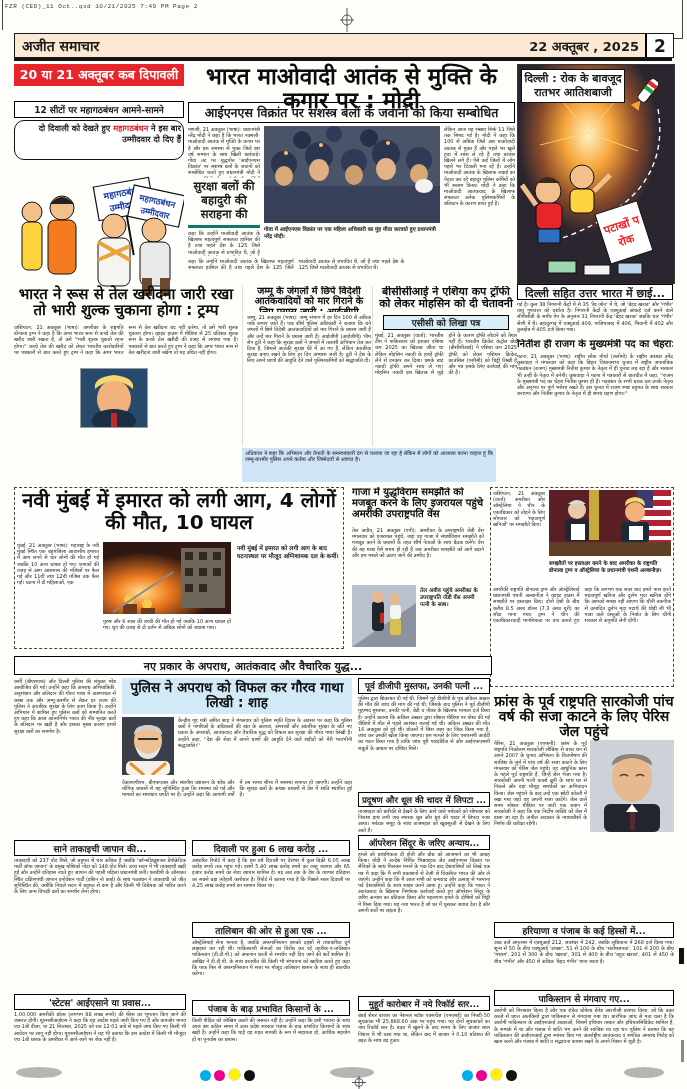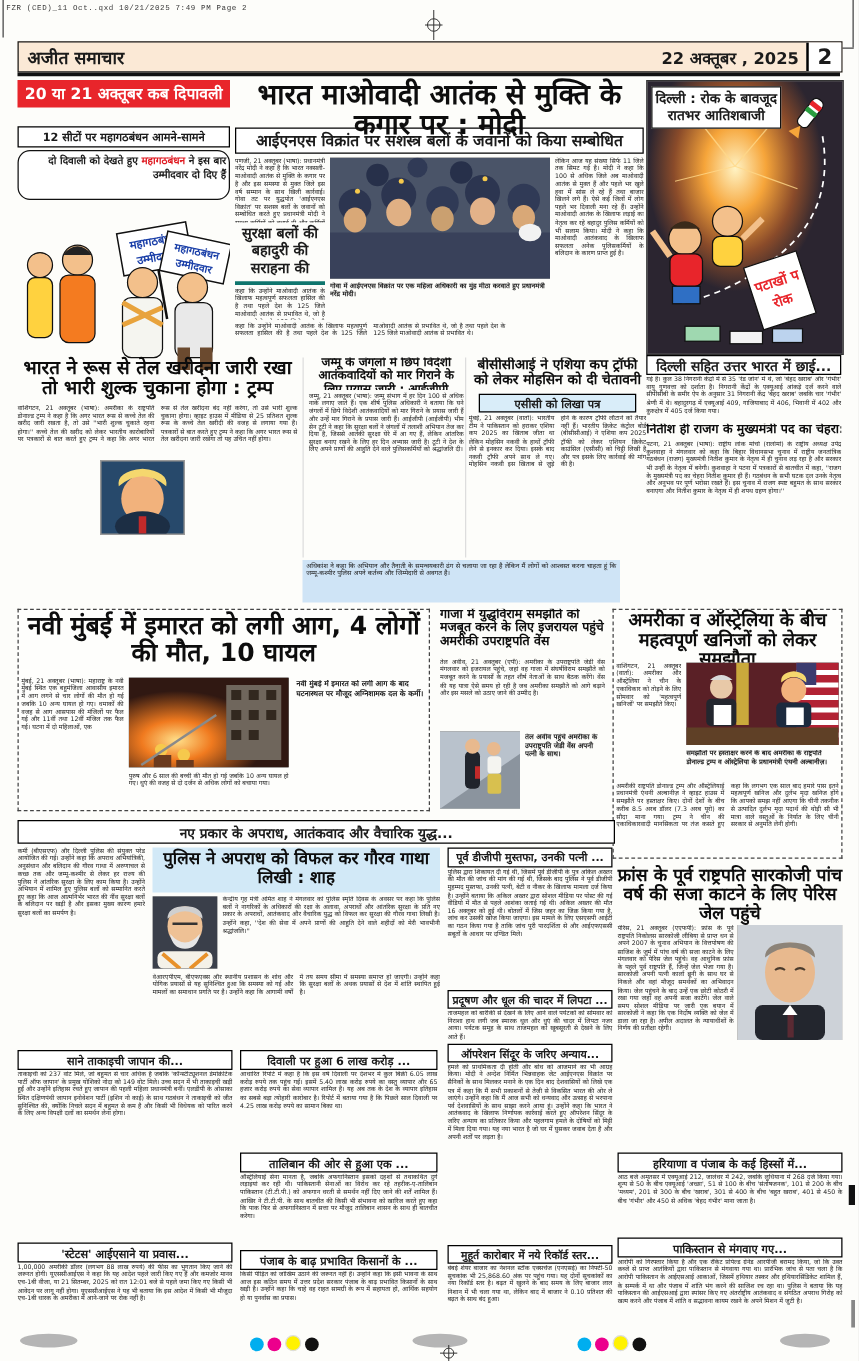--- a/index.html
+++ b/index.html
@@ -267,21 +267,20 @@
           <rect x="38" y="34" width="11" height="16" rx="2" fill="#d8c04f"></rect>
           <circle cx="43" cy="14" r="5.5" fill="#e8b98e"></circle>
           <rect x="28" y="28" width="4" height="10" fill="#c22a2a"></rect>
         </svg>
       </div>
       <div class="abs cap" style="left:68px;top:2px;width:62px;height:60px;font-size:5.6px;">तेल अवीव पहुंचे अमरीका के उपराष्ट्रपति जेडी वेंस अपनी पत्नी के साथ।</div>
     </div>
   </div>
 
   <div class="abs dashbox" style="left:490px;top:487px;width:184px;height:200px;padding:2px;box-sizing:border-box;">
-    <div class="hl" style="font-size:14.5px;text-align:center;height:40px;">अमरीका व ऑस्ट्रेलिया के बीच महत्वपूर्ण खनिजों को लेकर समझौता</div>
     <div style="position:relative;height:70px;">
       <div class="abs body" style="left:0;top:0;width:52px;height:70px;">वाशिंगटन, 21 अक्तूबर (वार्ता): अमरीका और ऑस्ट्रेलिया ने चीन के एकाधिकार को तोड़ने के लिए सोमवार को 'महत्वपूर्ण खनिजों' पर समझौते किए।</div>
       <div class="abs photo" style="left:56px;top:0;width:122px;height:66px;">
         <svg width="122" height="66">
           <rect width="122" height="66" fill="#5a2026"></rect>
           <g>
               <rect x="88" y="0" width="34" height="66" fill="#b22234"></rect>
              <rect x="88" y="6" width="34" height="4" fill="#fff"></rect>
               <rect x="88" y="16" width="34" height="4" fill="#fff"></rect>
               <rect x="88" y="26" width="34" height="4" fill="#fff"></rect>

